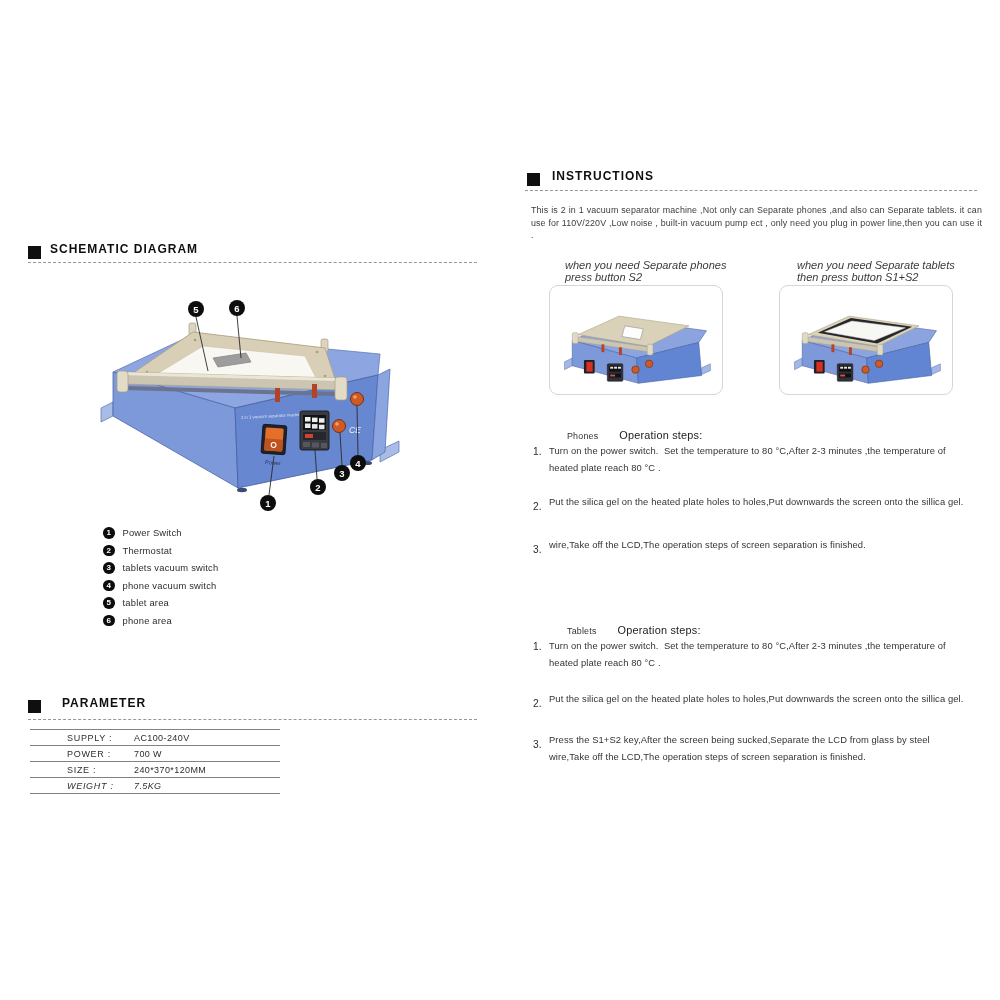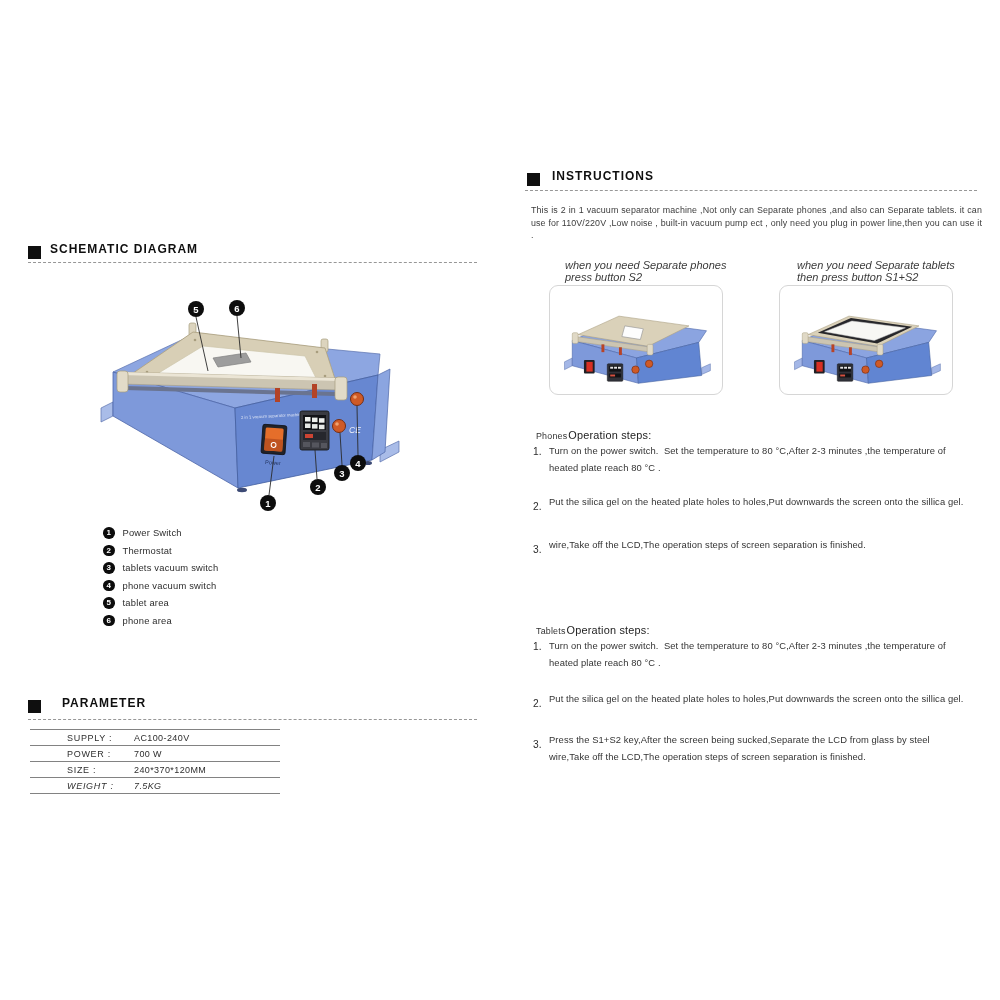--- a/index.html
+++ b/index.html
@@ -27,21 +27,21 @@
   .prow{display:flex;align-items:center;height:15px;border-top:1px solid #828282;}
   .prow.last{border-bottom:1px solid #828282;font-style:italic;}
   .plabel{width:104px;padding-left:37px;font-size:9px;letter-spacing:.7px;color:#2e2e2e;box-sizing:border-box;white-space:pre;}
   .pvalue{font-size:9px;letter-spacing:.4px;color:#2e2e2e;white-space:pre;}
 
   
   .photo{border:1.5px solid #d6d6d6;border-radius:9px;background:#fff;box-sizing:border-box;}
   .caption-line{font-size:11px;line-height:12.3px;color:#3a3a3a;white-space:pre;font-style:italic;}
 
   
-  .ops-head{display:flex;align-items:baseline;gap:1px;}
+  .ops-head{display:flex;align-items:baseline;gap:21px;margin-left:31px;}
   .ops-prefix{font-size:8.9px;color:#333;letter-spacing:.2px;}
   .ops-title{font-size:10.9px;color:#222;letter-spacing:.2px;}
   .step-num{font-size:10.2px;color:#2c2c2c;}
   .step-line{font-size:9.4px;line-height:16.5px;color:#333;white-space:pre;letter-spacing:.1px;}
 </style>
 </head>
 <body>
 
 <div class="page">
 

